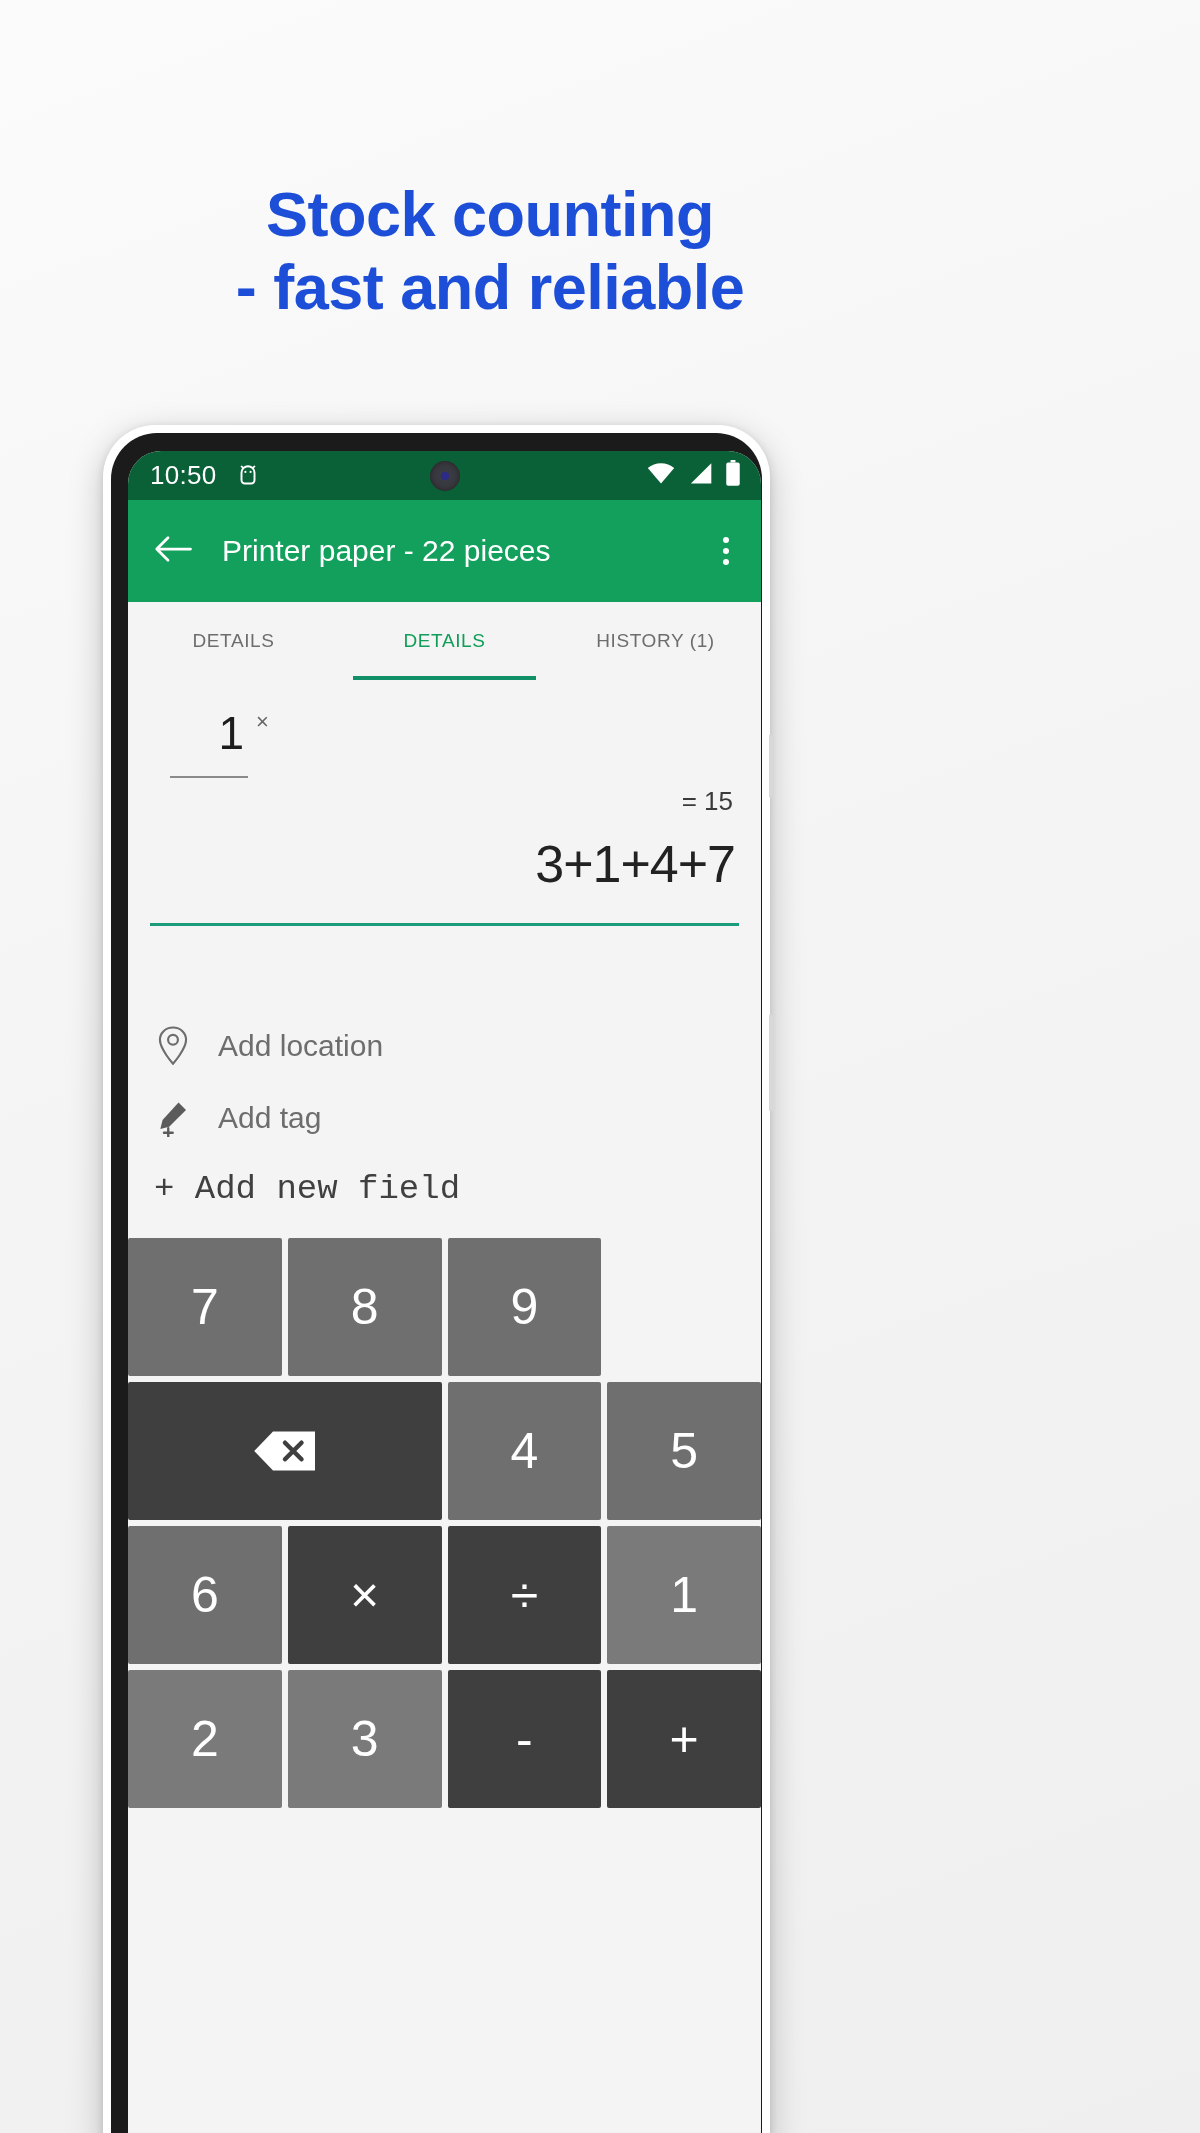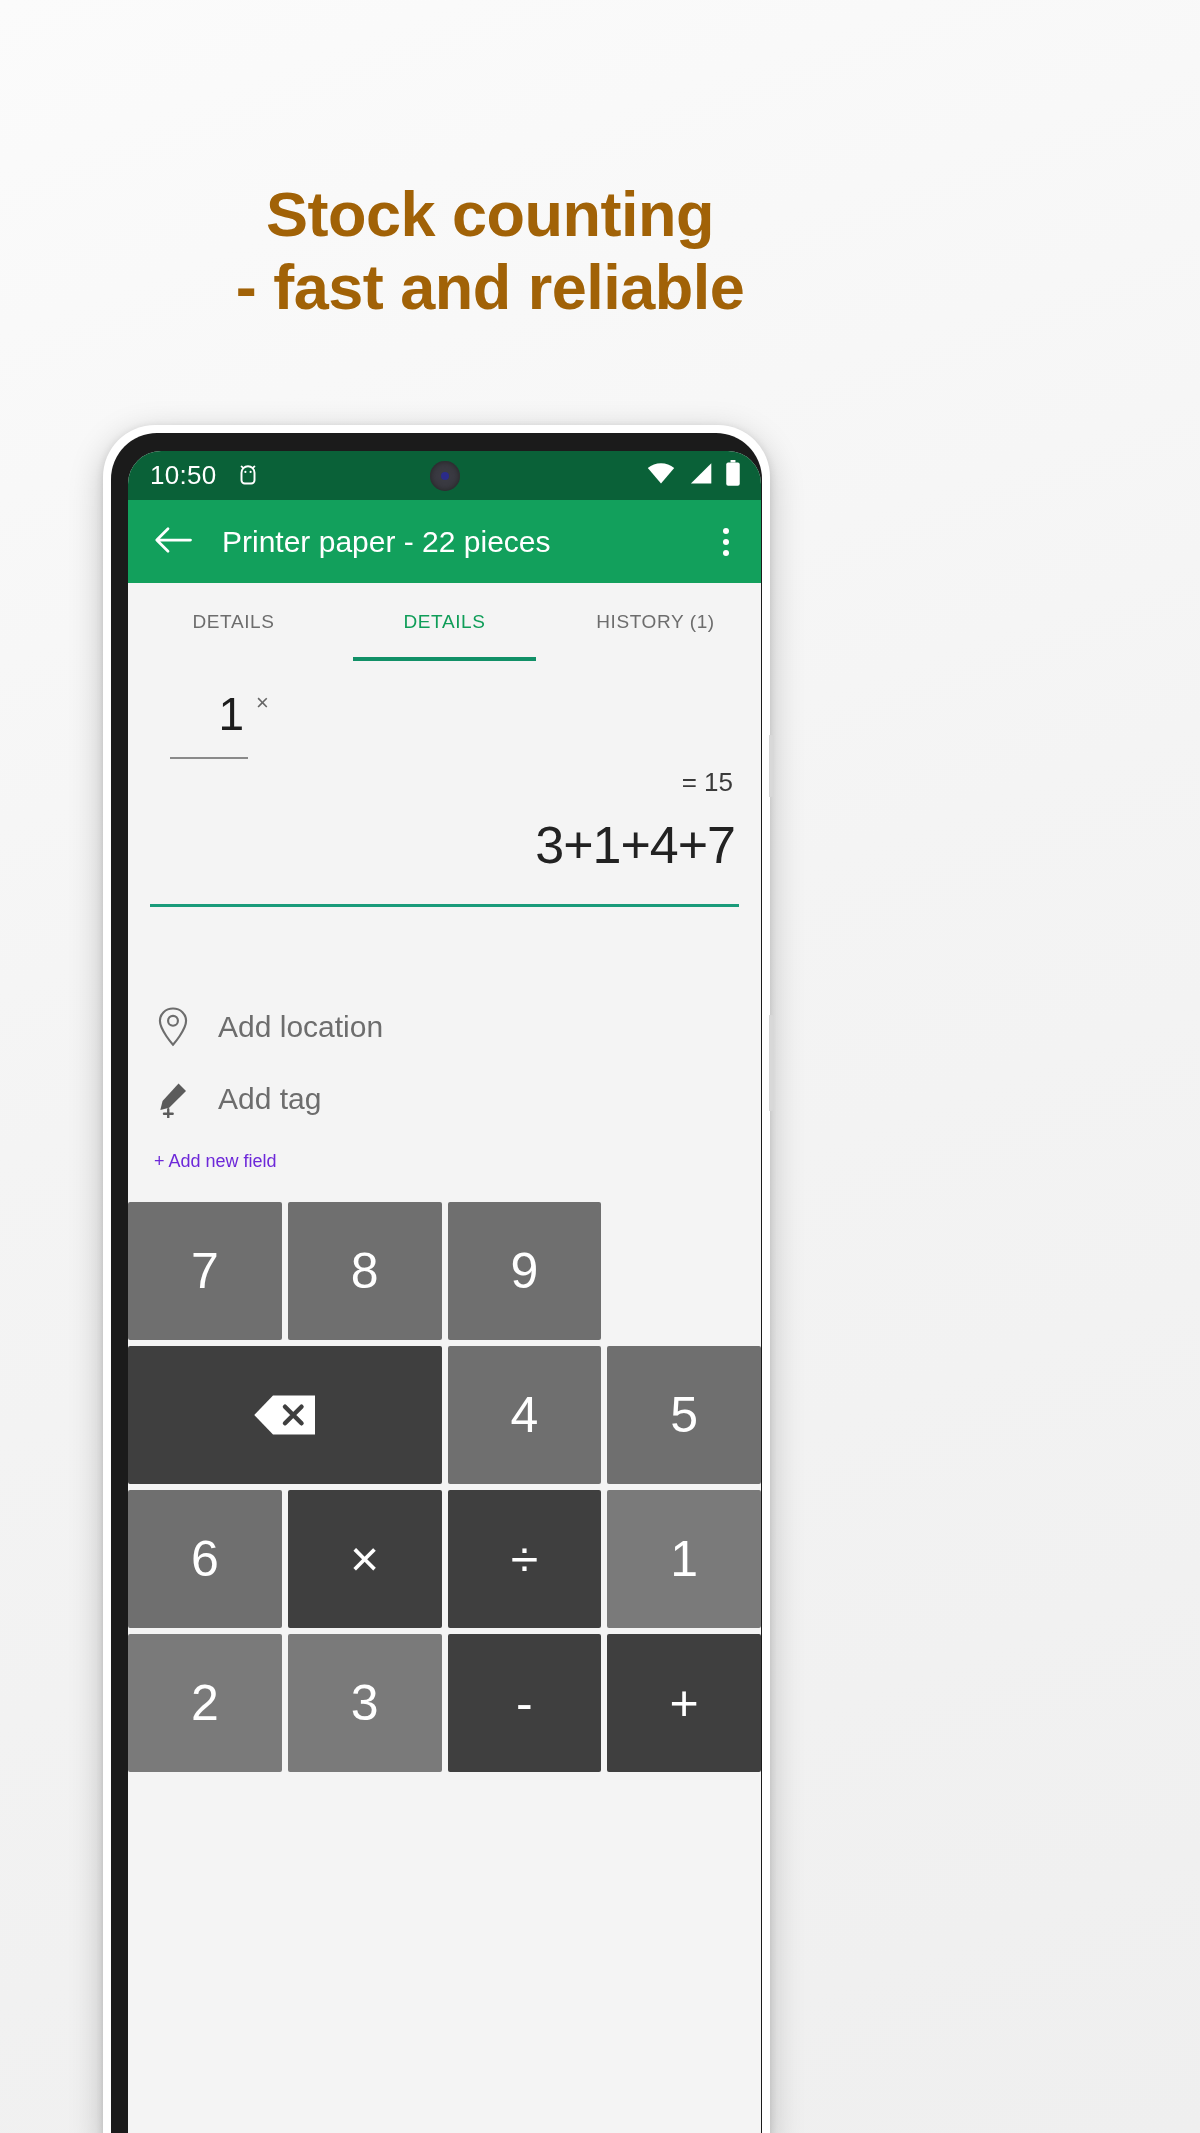--- a/index.html
+++ b/index.html
@@ -11,21 +11,21 @@
   body {
     background: linear-gradient(160deg, #fbfbfb 0%, #f4f4f4 45%, #efefef 100%);
     position: relative;
   }
 
   
   .headline {
     position: absolute;
     top: 178px; left: 0; width: 980px;
     text-align: center;
-    color: #a16207;
+    color: #1d4ed8;
     font-weight: bold;
     font-size: 63px;
     line-height: 73px;
     letter-spacing: -0.5px;
   }
   .headline .l2 { display: block; }
 
   
   .phone {
     position: absolute;
@@ -88,21 +88,21 @@
   }
   .punchhole::after {
     content: "";
     position: absolute; left: 11px; top: 11px;
     width: 8px; height: 8px; border-radius: 50%;
     background: #2b2b8a;
   }
 
   
   .appbar {
-    height: 83px;
+    height: 102px;
     background: #12a05c;
     display: flex;
     align-items: center;
     padding: 0 22px 0 26px;
     color: #fff;
   }
   .appbar-title {
     font-size: 30px;
     margin-left: 30px;
     white-space: nowrap;
@@ -192,24 +192,25 @@
   .field-row {
     display: flex;
     align-items: center;
     height: 72px;
     color: #6d6d6d;
     font-size: 30px;
   }
   .field-row .ficon { width: 46px; display: flex; align-items: center; justify-content: center; }
   .field-row .flabel { margin-left: 22px; }
   .add-new {
-    color: #6d28d9;
-    font-size: 18px;
+    color: #404040;
+    font-size: 34px;
     padding-top: 16px;
     padding-left: 4px;
+    font-family: Liberation Mono, monospace;
   }
 
   
   .keypad {
     margin-top: 30px;
     display: grid;
     grid-template-columns: repeat(4, 1fr);
     gap: 6px;
     padding: 0 0 0 0;
   }

